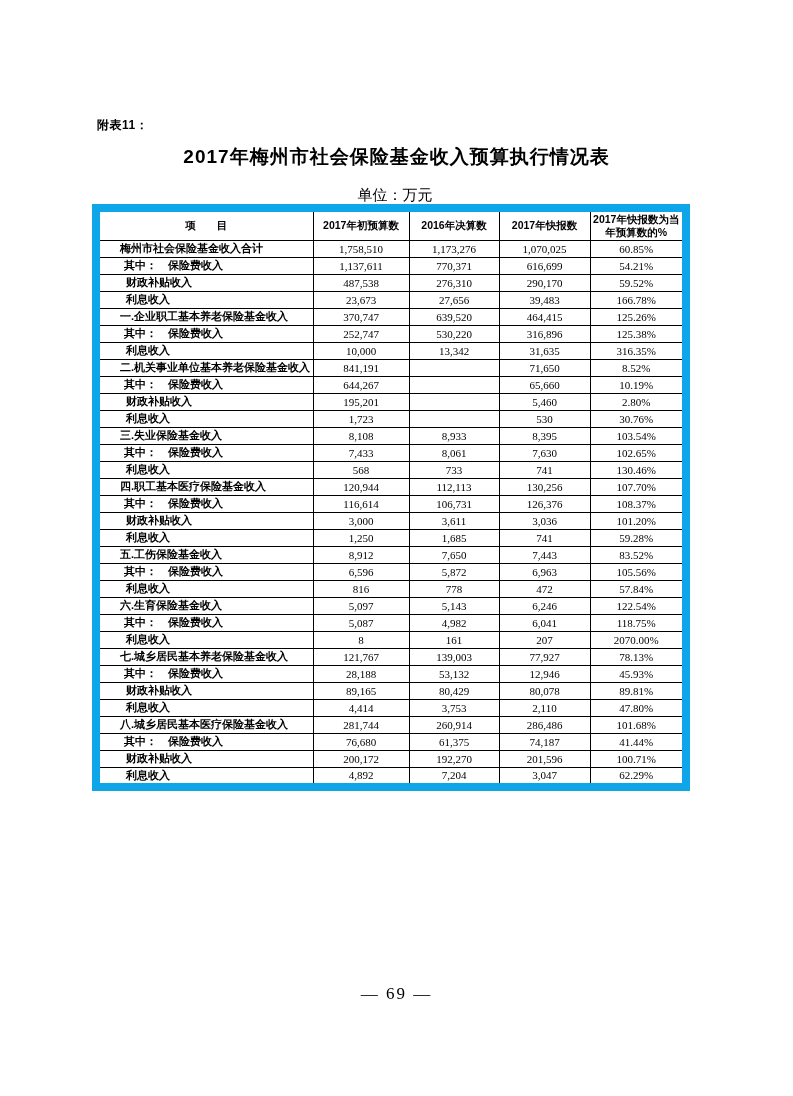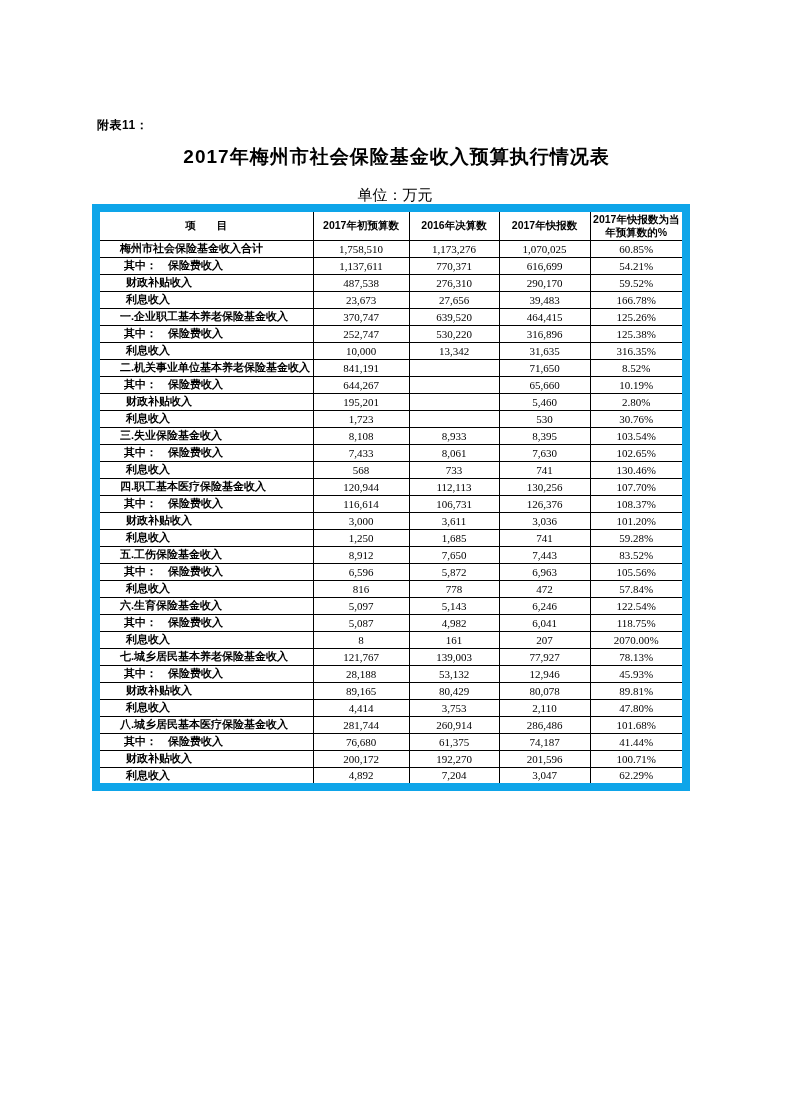--- a/index.html
+++ b/index.html
@@ -352,14 +352,15 @@
         <tr>
           <td class="label ind2">利息收入</td>
           <td class="num">4,892</td>
           <td class="num">7,204</td>
           <td class="num">3,047</td>
           <td class="num">62.29%</td>
         </tr>
       </tbody>
   </table>
 
+  <div class="page-number">— 69 —</div>
 
 </div>
 
 </body></html>

